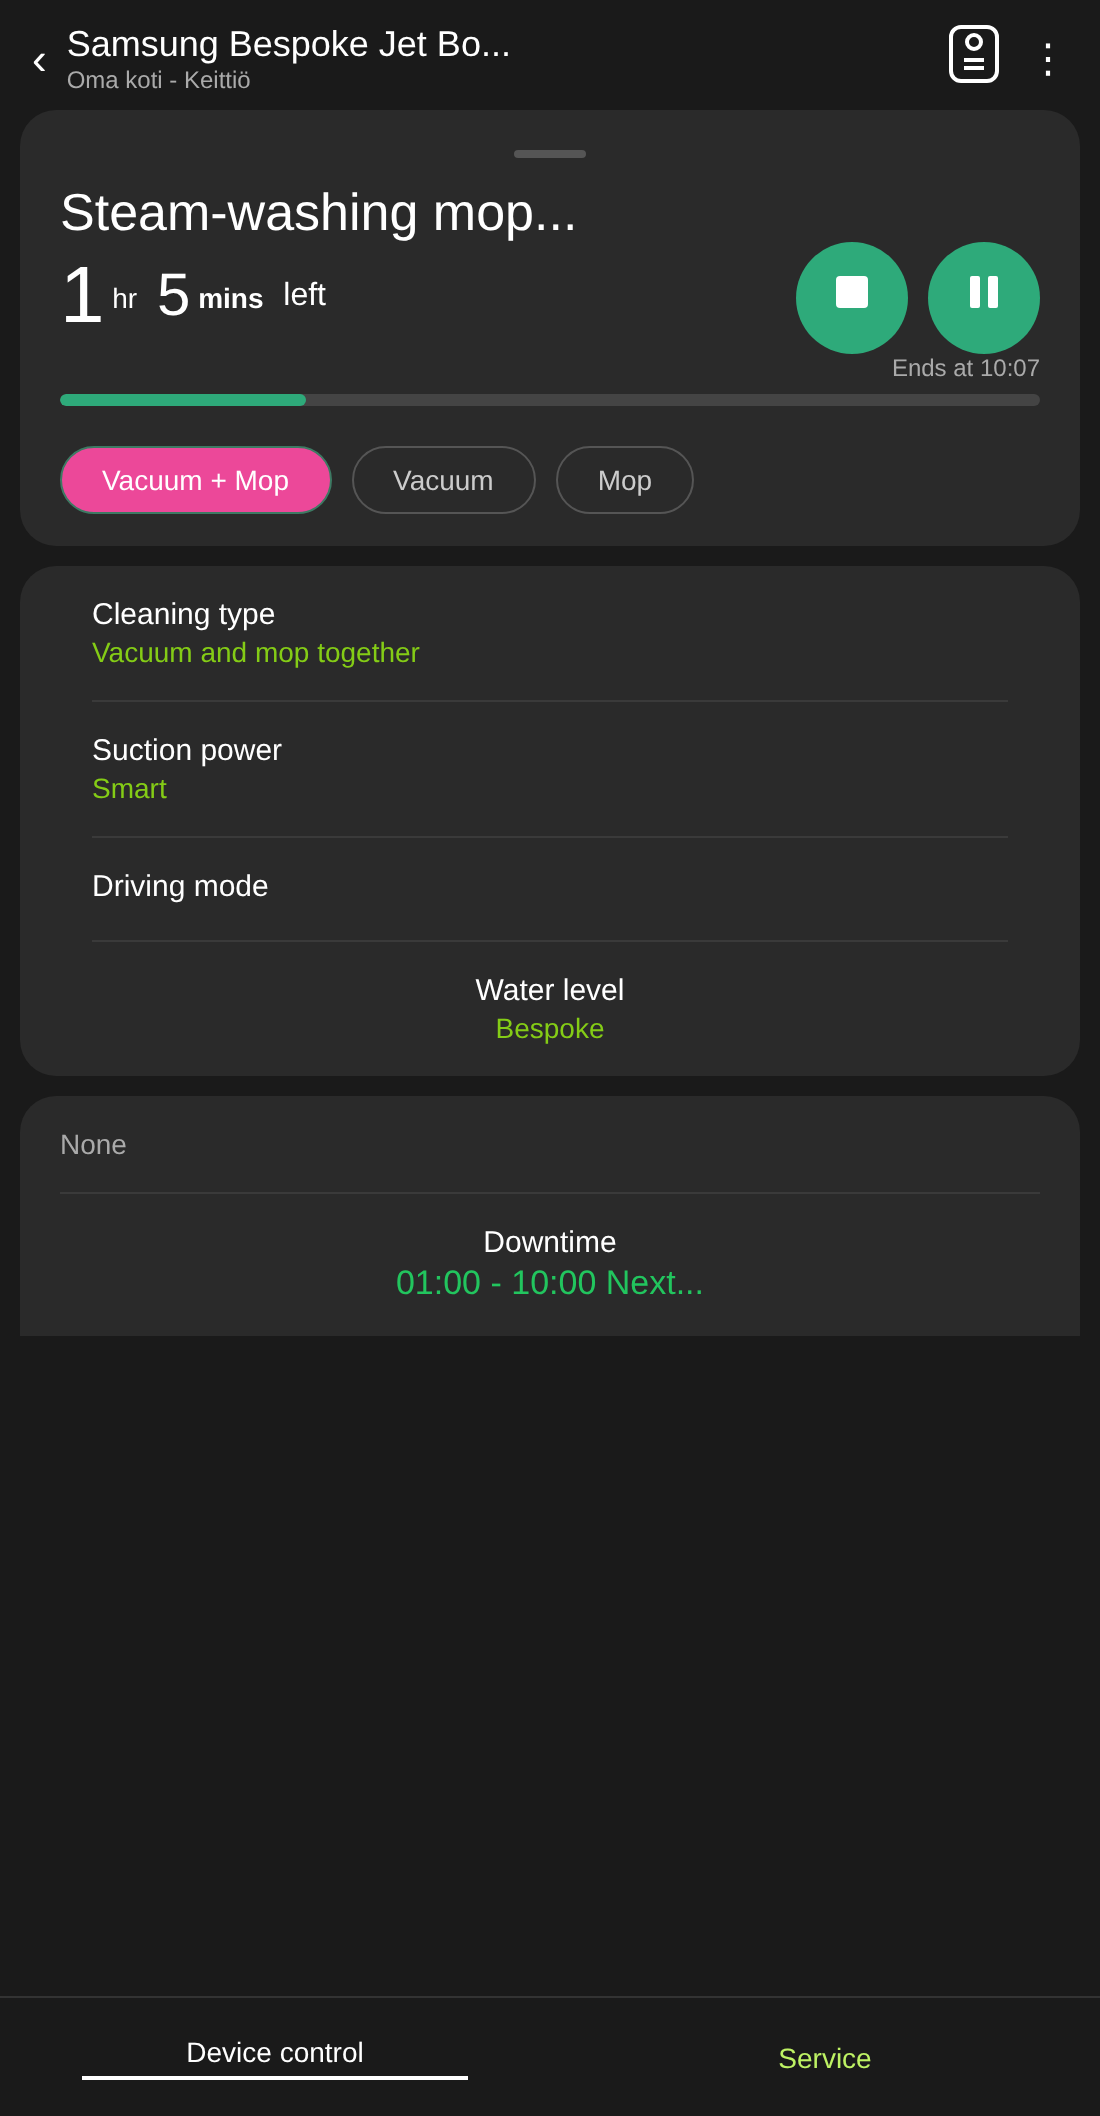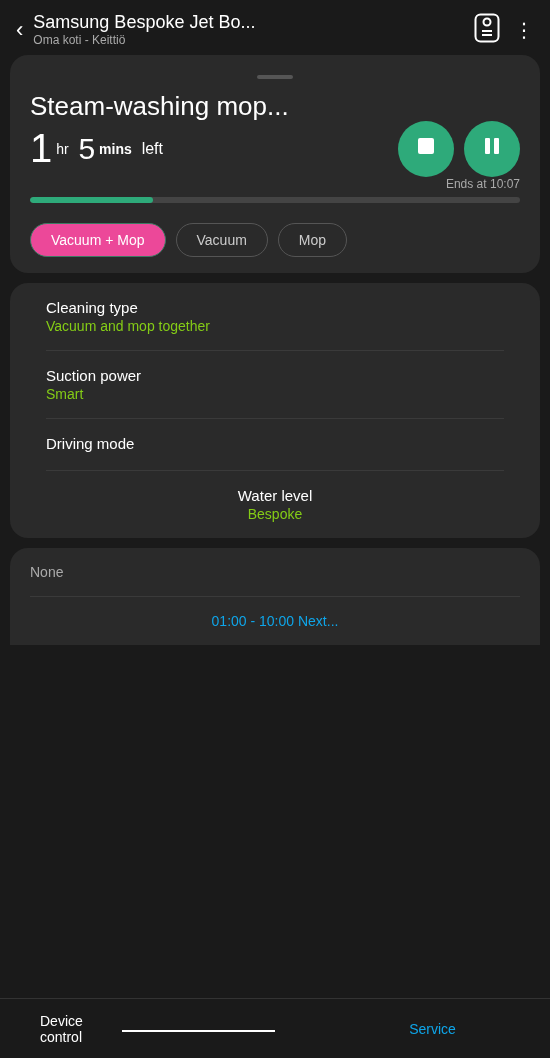--- a/index.html
+++ b/index.html
@@ -237,31 +237,29 @@
       height: 60px;
       background-color: #1a1a1a;
       display: flex;
       align-items: center;
       border-top: 1px solid #333333;
     }
 
     .nav-tab {
       flex: 1;
       display: flex;
-      flex-direction: row;
-      align-items: center;
-      justify-content: center;
+      flex-direction: column;
+      align-items: center;
       cursor: pointer;
       padding: 8px 0;
-      margin-left: 40px;
     }
 
     .nav-tab-label {
       font-size: 14px;
-      color: #0ea5e9;
+      color: #bef264;
     }
 
     .nav-tab.active .nav-tab-label {
       color: #ffffff;
     }
 
     .nav-tab-underline {
       width: 70%;
       height: 2px;
       background-color: #ffffff;
@@ -360,21 +358,22 @@
     <div class="setting-label">Water level</div>
     <div class="setting-value">Bespoke</div>
   </div>
 </div>
 
 <div class="schedule-card">
   <div class="setting-item">
     <div class="setting-value" style="color: #aaaaaa;">None</div>
   </div>
   <div class="setting-item" style="border-bottom: none;">
-    <div class="setting-value" style="color: #0ea5e9; font-size: 14px;">01:00 - 10:00 Next...</div>
+    <div class="setting-label">Downtime</div>
+    <div class="setting-value" style="color: #22c55e; font-size: 17px;">01:00 - 10:00 Next...</div>
   </div>
 </div>
 
 <div class="bottom-nav">
   <div class="nav-tab active">
     <span class="nav-tab-label">Device control</span>
     <div class="nav-tab-underline"></div>
   </div>
   <div class="nav-tab">
     <span class="nav-tab-label">Service</span>

